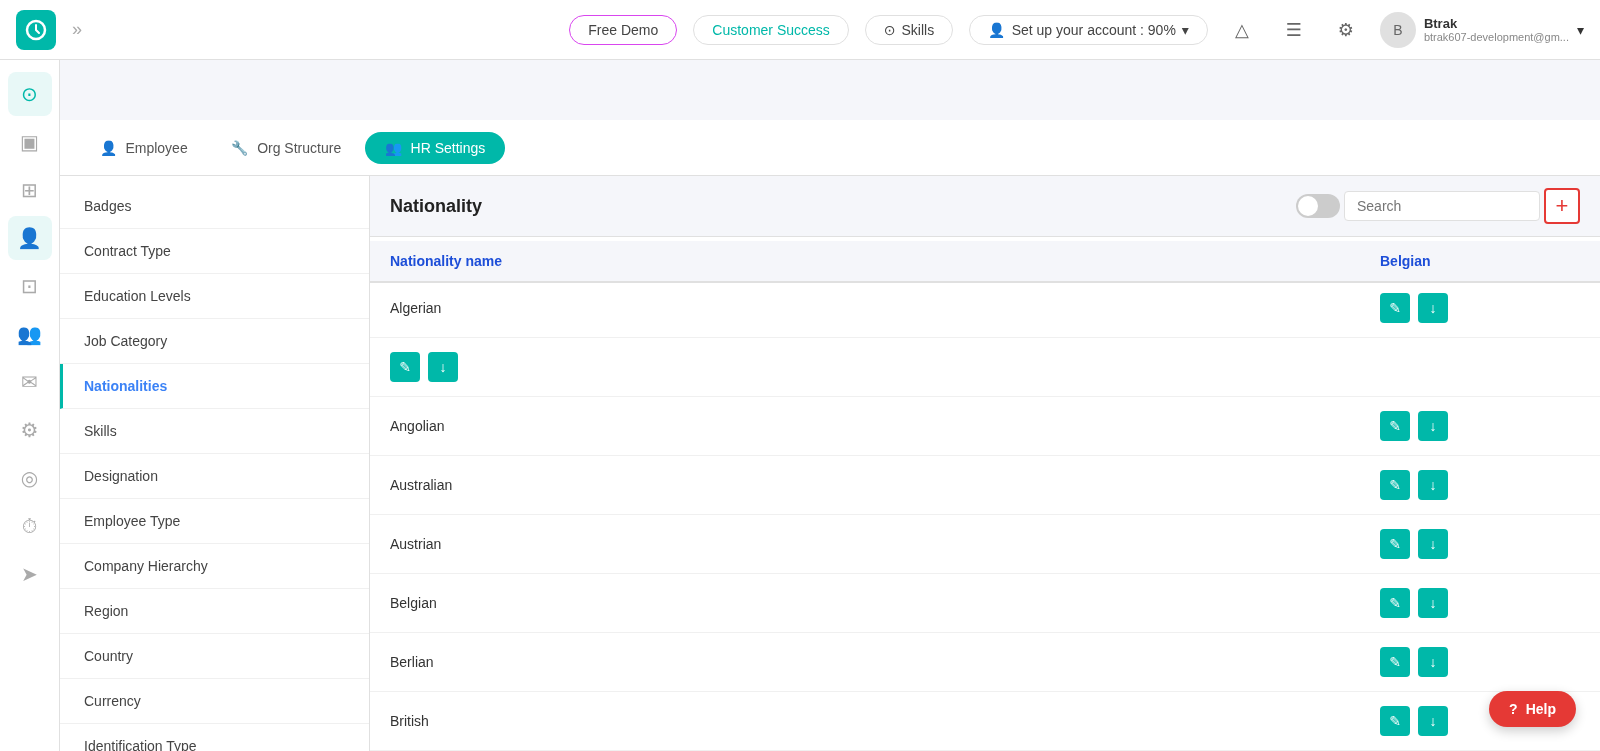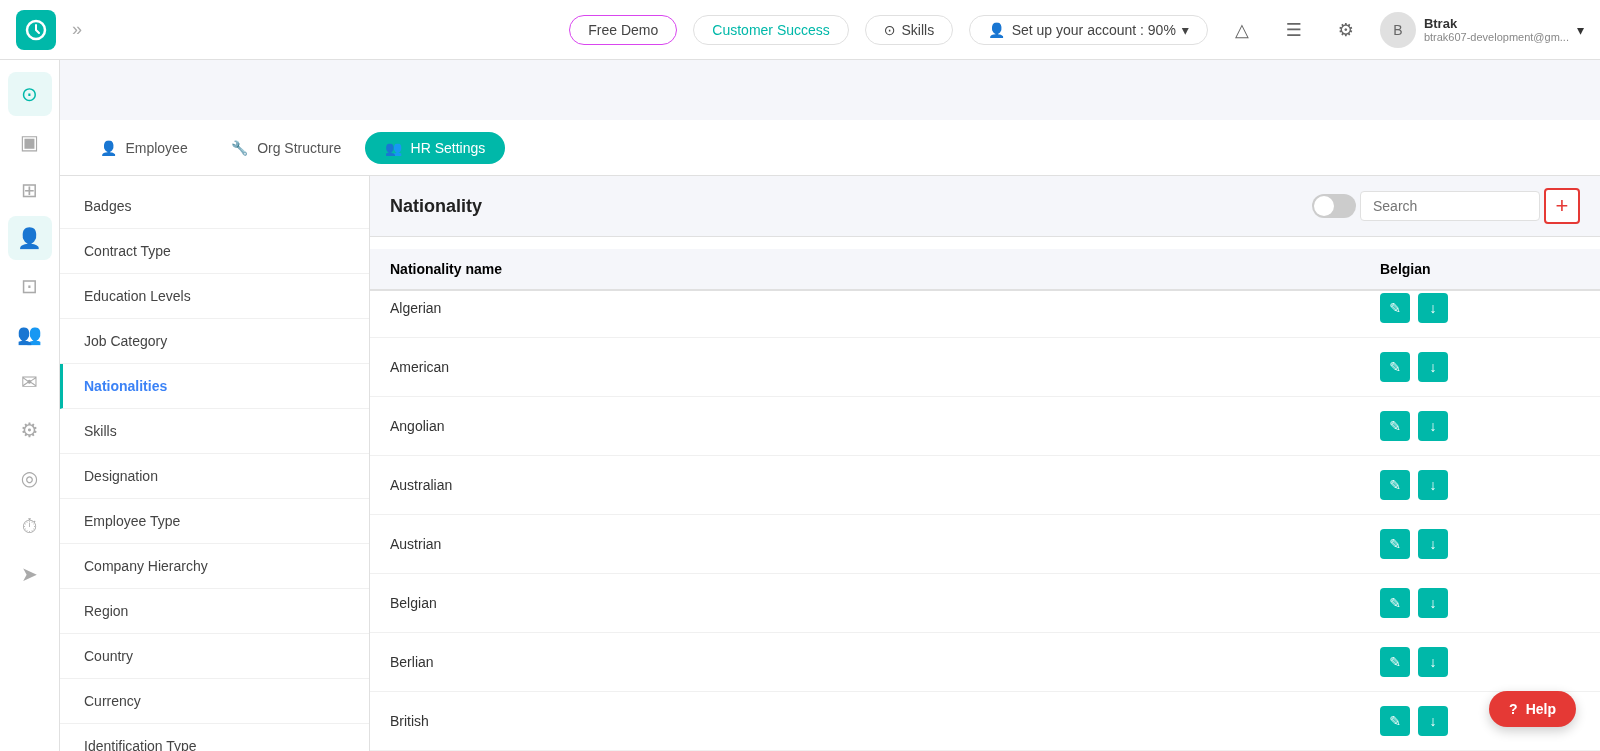--- a/index.html
+++ b/index.html
@@ -215,21 +215,21 @@
       background: #fff;
       border-radius: 50%;
       top: 2px; left: 2px;
       transition: left 0.2s;
     }
     .search-box {
       border: 1px solid #e0e0e0;
       border-radius: 4px;
       padding: 6px 12px;
       font-size: 14px;
-      width: 180px;
+      width: 196px;
       background: #fff;
     }
     .add-btn {
       width: 36px; height: 36px;
       background: #fff;
       border: 2px solid #e53935;
       color: #e53935;
       font-size: 22px;
       border-radius: 4px;
       cursor: pointer;
@@ -245,22 +245,22 @@
       margin: 0;
     }
     .table-header {
       display: grid;
       grid-template-columns: 1fr 200px;
       background: #f5f6fa;
       border-bottom: 2px solid #e0e0e0;
       padding: 12px 20px;
       font-weight: 700;
       font-size: 14px;
-      color: #000000;
-      position: sticky; top: 12px; z-index: 2;
+      color: #1d4ed8;
+      position: sticky; top: 4px; z-index: 2;
     }
     .table-row {
       display: grid;
       grid-template-columns: 1fr 200px;
       border-bottom: 1px solid #f0f0f0;
       padding: 14px 20px;
       align-items: center;
     }
     .nationality-name { font-size: 14px; color: #333; }
     .actions-cell { display: flex; align-items: center; gap: 8px; }
@@ -402,21 +402,20 @@
 
         <div class="table-row">
           <span class="nationality-name">Algerian</span>
           <div class="actions-cell">
             <button class="action-icon-btn">✎</button>
             <button class="action-icon-btn">↓</button>
           </div>
         </div>
 
         <div class="table-row">
-          <span class="nationality-name">American</span>
           <div class="actions-cell">
             <button class="action-icon-btn">✎</button>
             <button class="action-icon-btn">↓</button>
           </div>
         </div>
 
         <div class="table-row">
           <span class="nationality-name">Angolian</span>
           <div class="actions-cell">
             <button class="action-icon-btn">✎</button>

